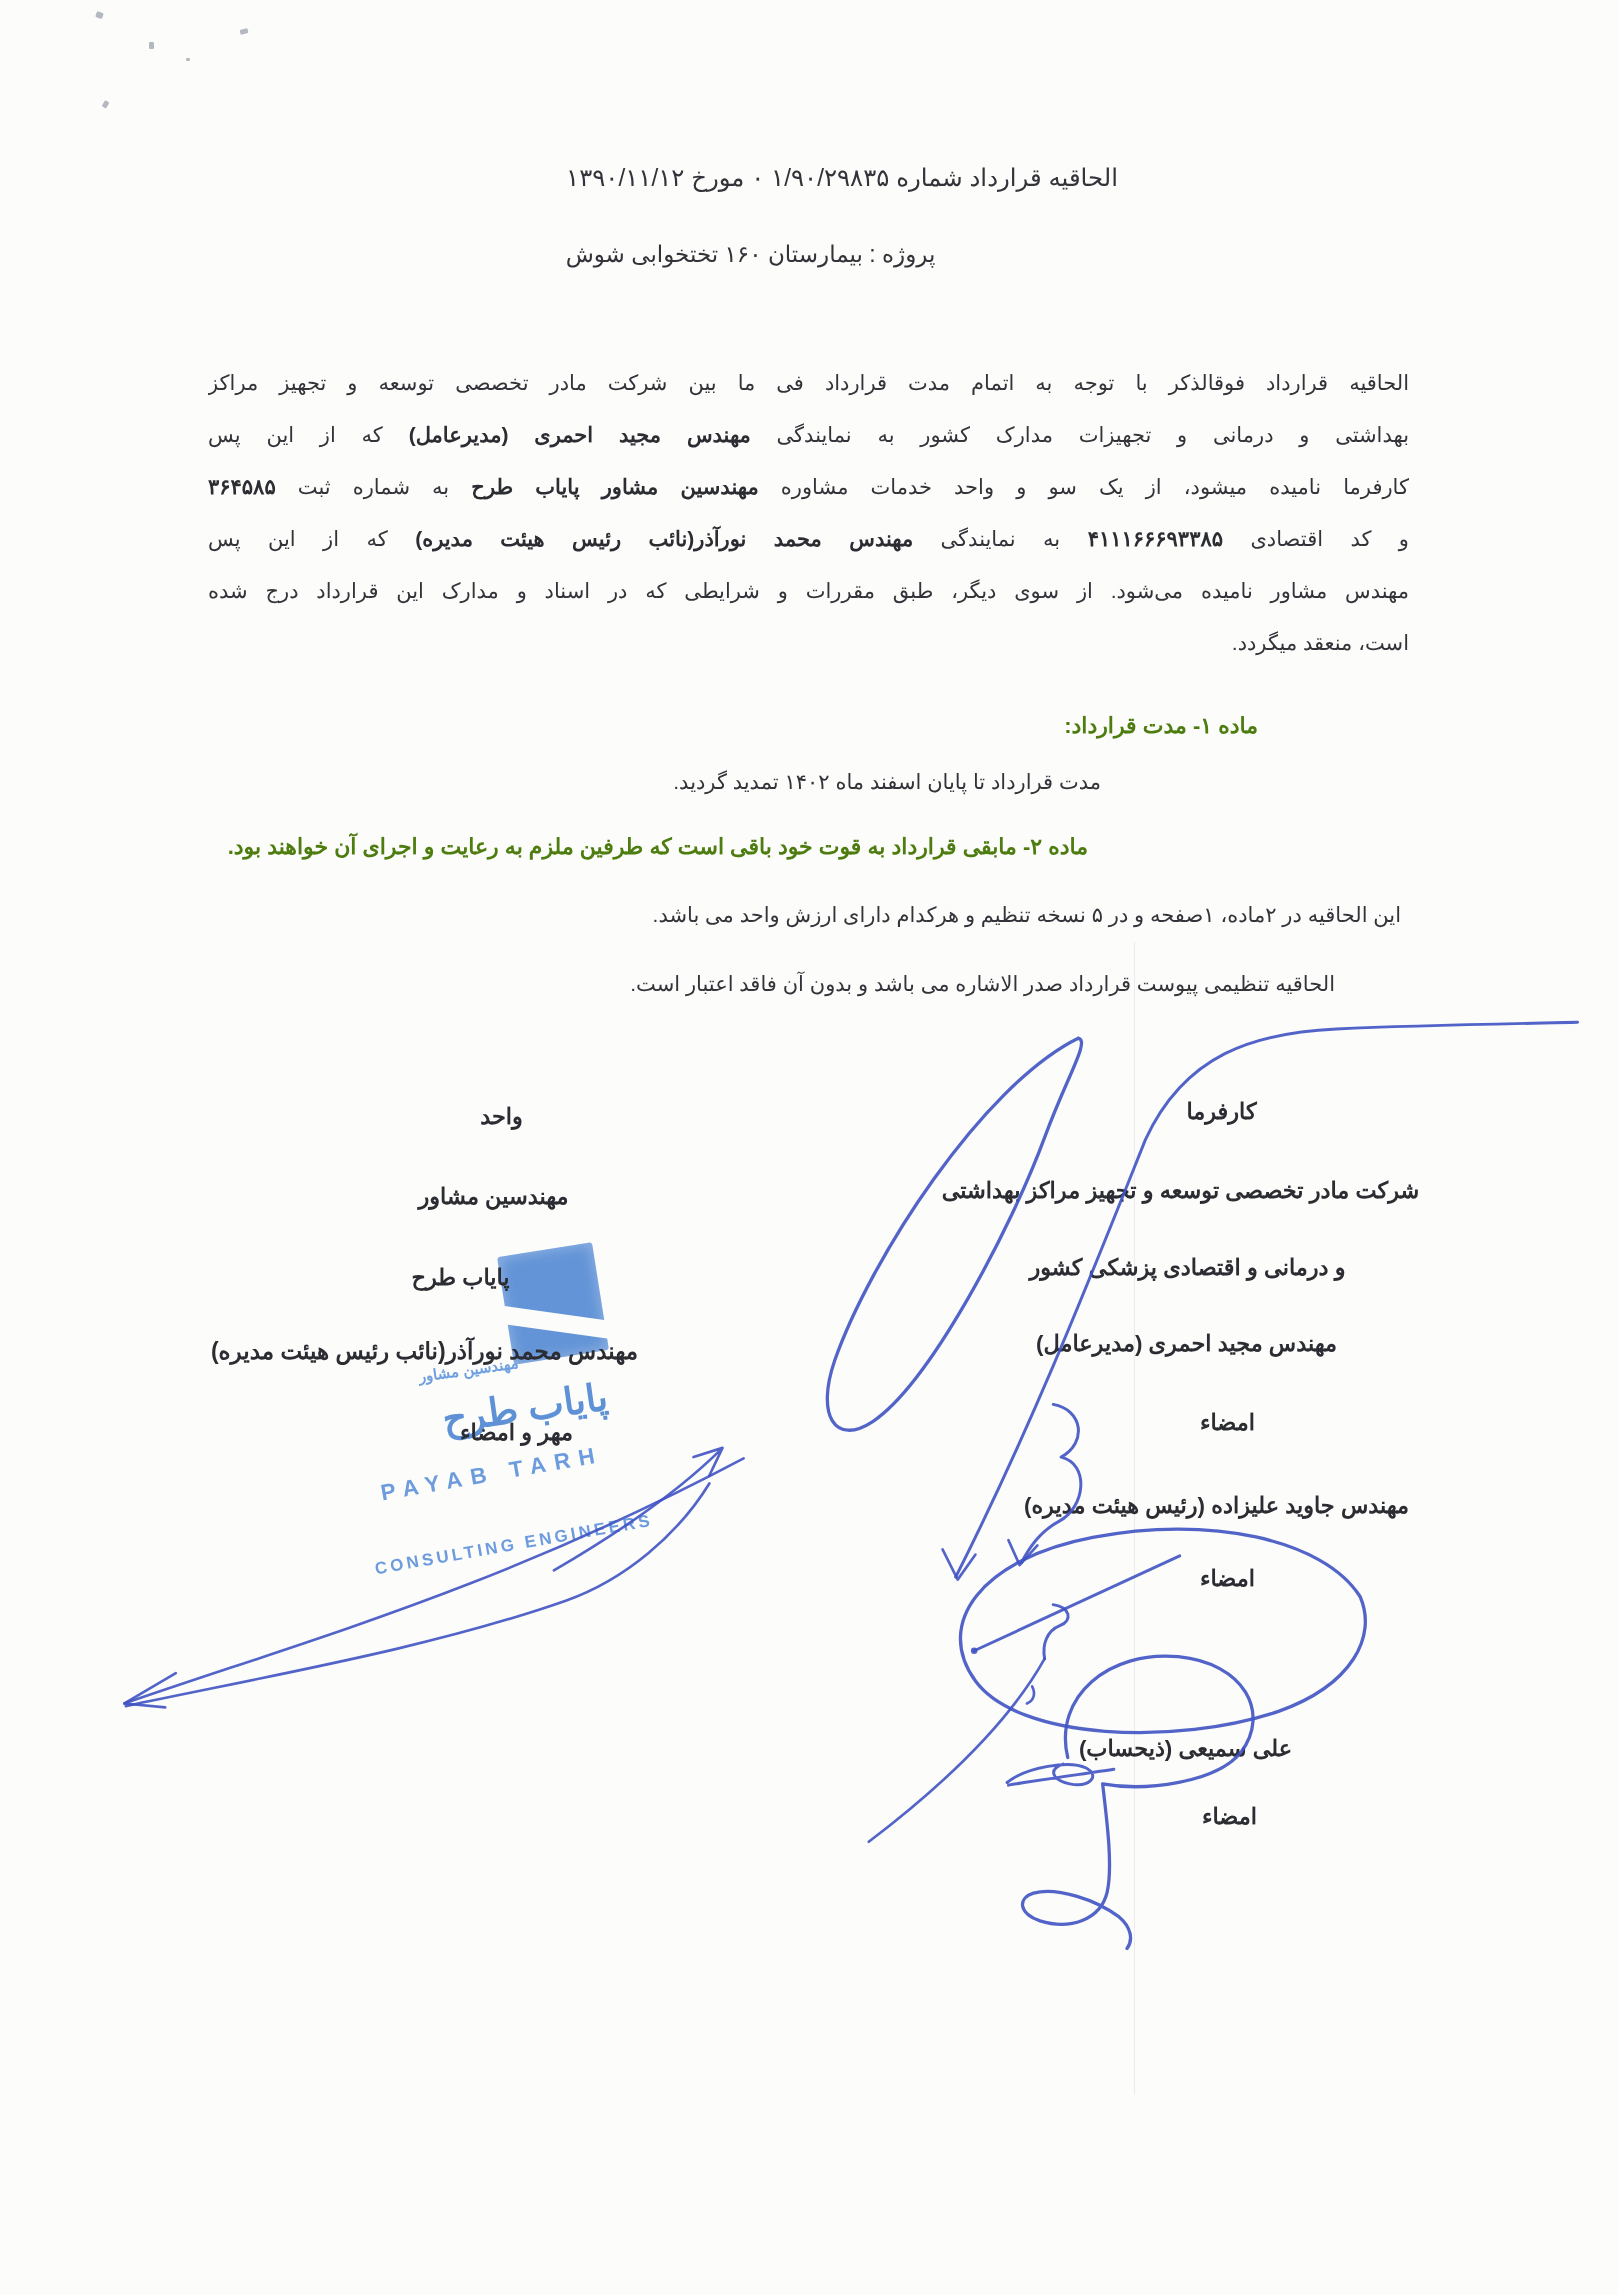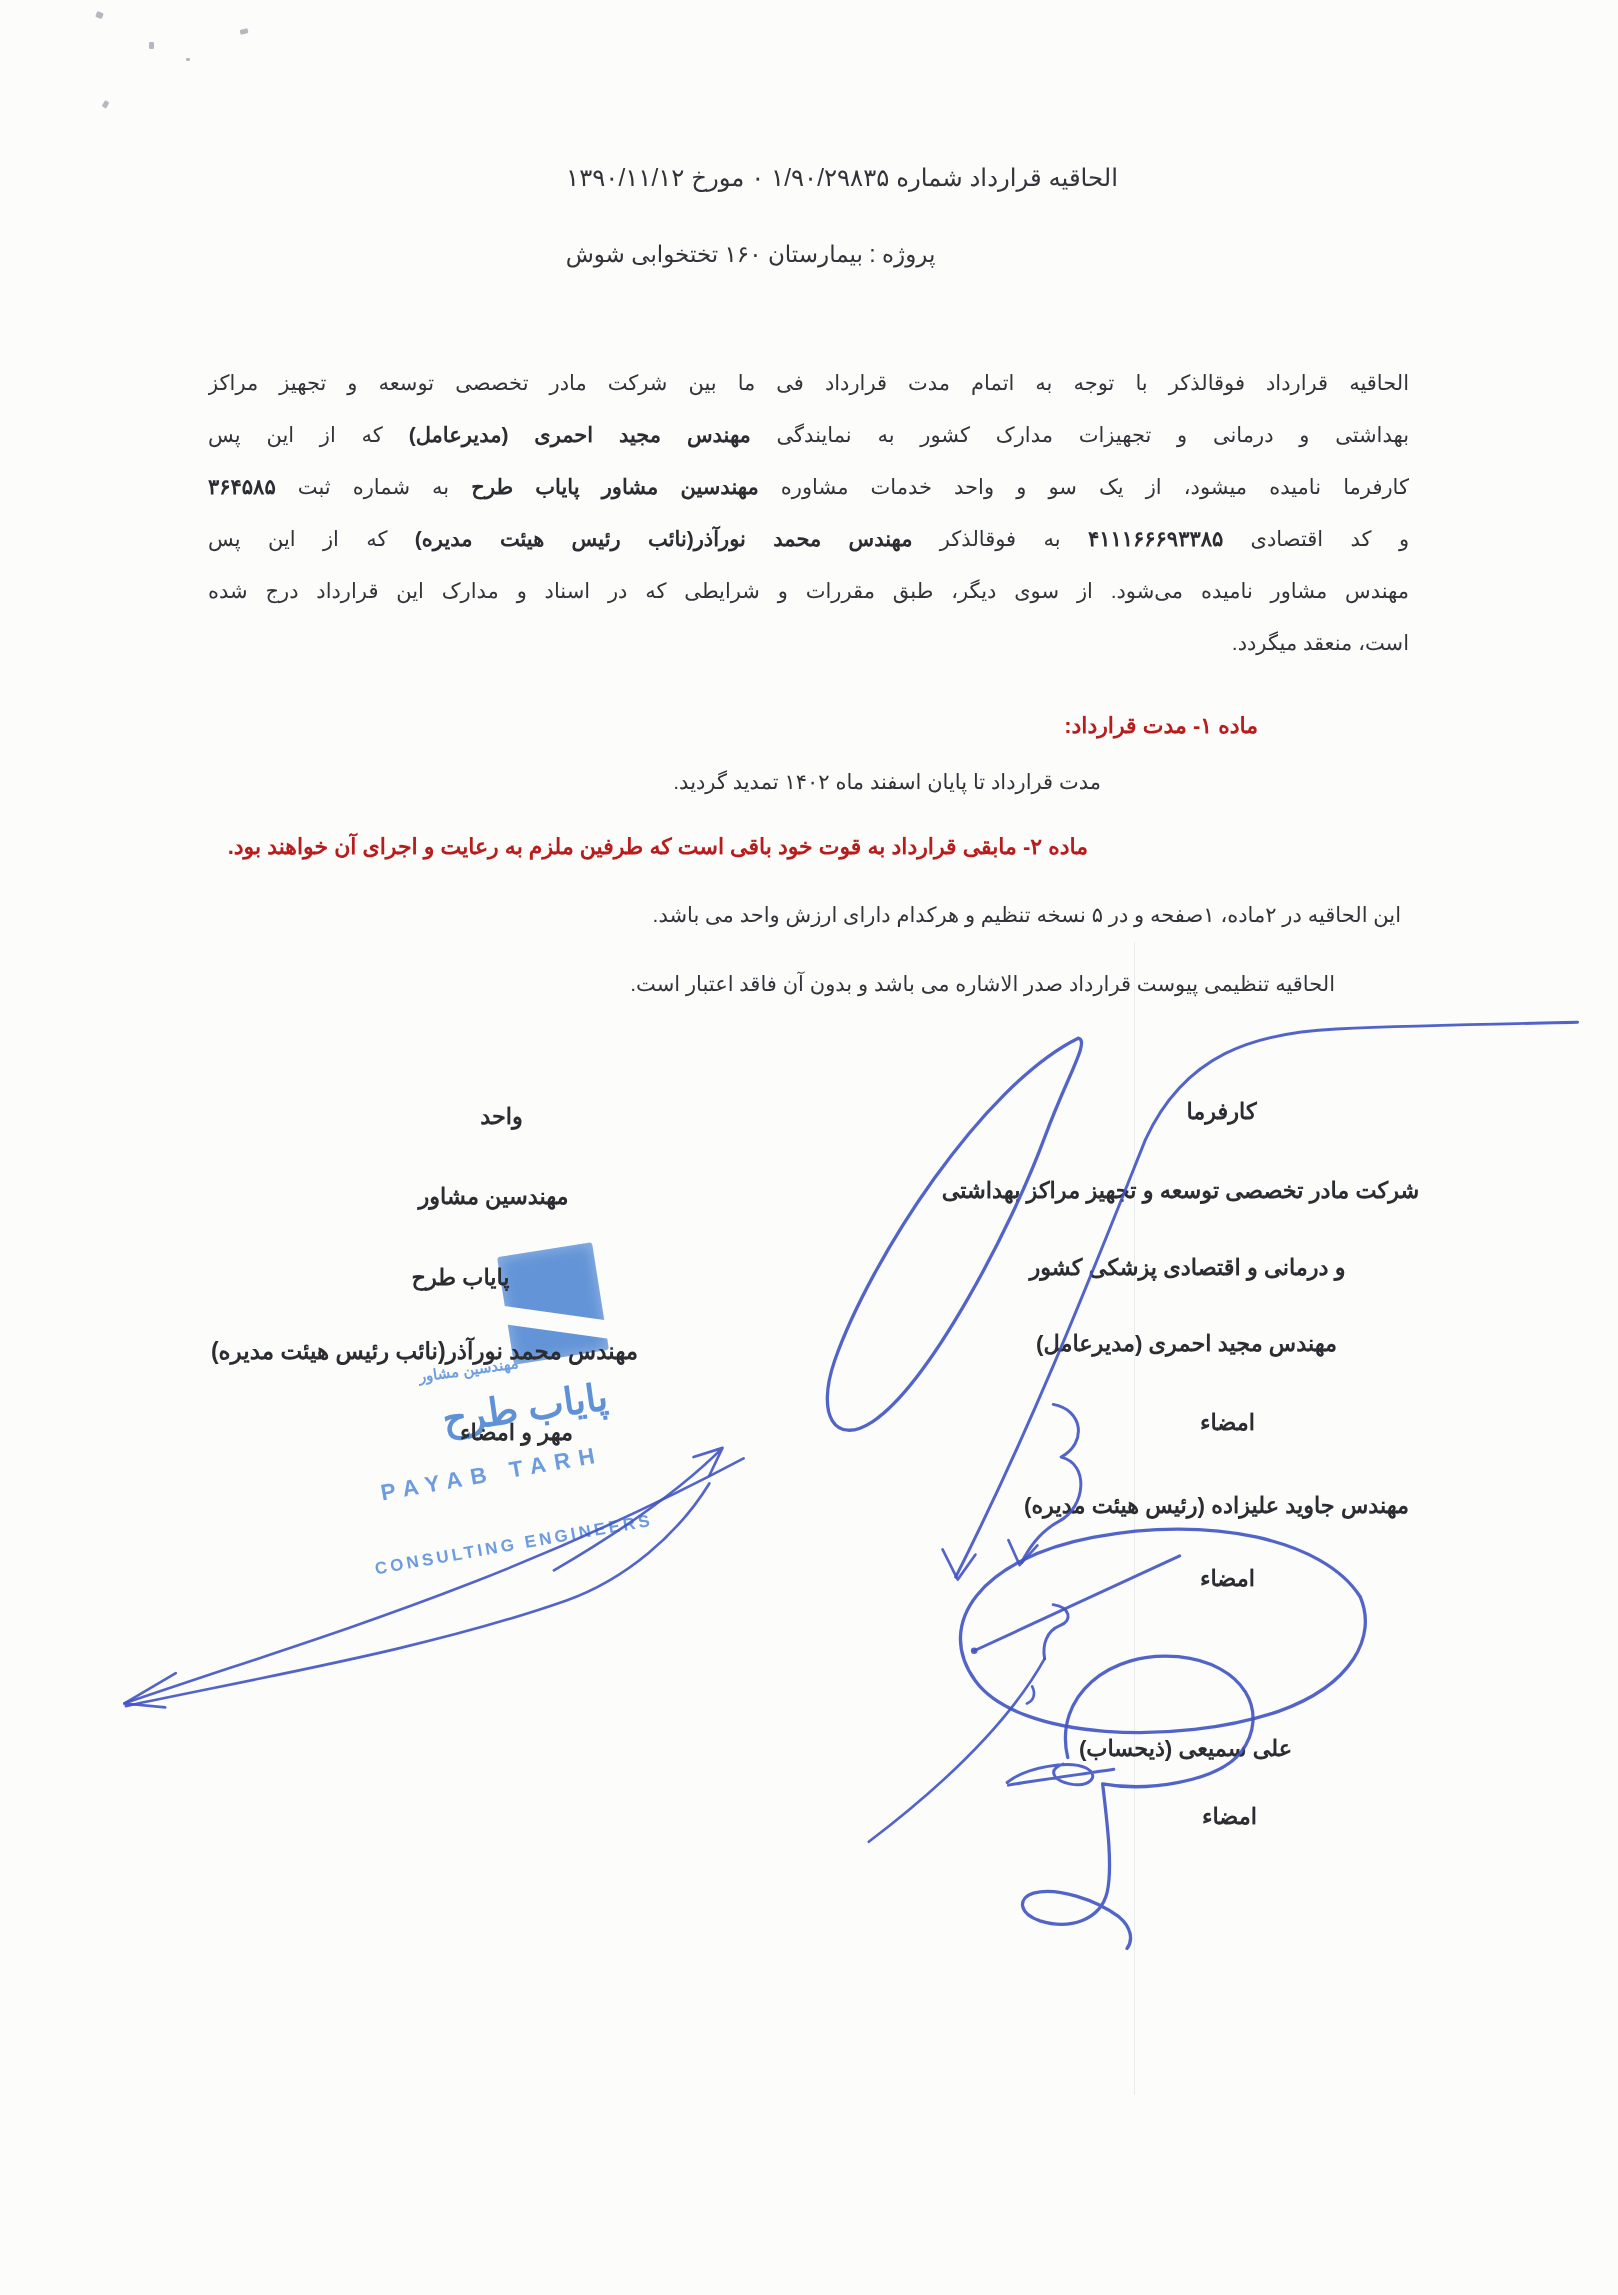--- a/index.html
+++ b/index.html
@@ -27,21 +27,21 @@
     height:52px;
     max-height:52px;
     overflow:hidden;
     text-align:justify;
     text-align-last:justify;
   }
   .pline.lastline{text-align:right;text-align-last:right;}
   .pline b{font-weight:bold;color:#2c2d33;}
 
   .art{font-size:21px;white-space:nowrap;}
-  .art.bold{font-size:22px;font-weight:bold;color:#b91c1c;}
+  .art.bold{font-size:22px;font-weight:bold;color:#4d7c0f;}
 
   .colline{font-size:22.4px;font-weight:bold;color:#2c2d33;text-align:center;white-space:nowrap;z-index:5;}
 
   .stamp-square{
     top:1249px;left:506px;width:96px;height:109px;
     background:#4e86d3;
     border-radius:3.3px;
     transform:rotate(-9deg);
     opacity:.88;
     z-index:1;
@@ -76,21 +76,21 @@
 
   <div class="abs crease"></div>
 
   <div class="abs doc-title">الحاقیه قرارداد شماره ۱/۹۰/۲۹۸۳۵ ۰ مورخ ۱۳۹۰/۱۱/۱۲</div>
   <div class="abs doc-project">پروژه : بیمارستان ۱۶۰ تختخوابی شوش</div>
 
   <div class="abs para">
     <div class="pline"><span>الحاقیه قرارداد فوقالذکر با توجه به اتمام مدت قرارداد فی ما بین شرکت مادر تخصصی توسعه و تجهیز مراکز</span></div>
     <div class="pline"><span>بهداشتی و درمانی و تجهیزات مدارک کشور به نمایندگی </span><b>مهندس مجید احمری (مدیرعامل)</b><span> که از این پس</span></div>
     <div class="pline"><span>کارفرما نامیده میشود، از یک سو و واحد خدمات مشاوره </span><b>مهندسین مشاور پایاب طرح</b><span> به شماره ثبت </span><b>۳۶۴۵۸۵</b></div>
-    <div class="pline"><span>و کد اقتصادی </span><b>۴۱۱۱۶۶۶۹۳۳۸۵</b><span> به فوقالذکر </span><b>مهندس محمد نورآذر(نائب رئیس هیئت مدیره)</b><span> که از این پس</span></div>
+    <div class="pline"><span>و کد اقتصادی </span><b>۴۱۱۱۶۶۶۹۳۳۸۵</b><span> به نمایندگی </span><b>مهندس محمد نورآذر(نائب رئیس هیئت مدیره)</b><span> که از این پس</span></div>
     <div class="pline"><span>مهندس مشاور نامیده می‌شود. از سوی دیگر، طبق مقررات و شرایطی که در اسناد و مدارک این قرارداد درج شده</span></div>
     <div class="pline lastline"><span>است، منعقد میگردد.</span></div>
   </div>
 
   <div class="abs art bold" style="right:360px;top:713px;">ماده ۱- مدت قرارداد:</div>
   <div class="abs art" style="right:517px;top:770px;">مدت قرارداد تا پایان اسفند ماه ۱۴۰۲ تمدید گردید.</div>
   <div class="abs art bold" style="right:530px;top:834px;">ماده ۲- مابقی قرارداد به قوت خود باقی است که طرفین ملزم به رعایت و اجرای آن خواهند بود.</div>
   <div class="abs art" style="right:217px;top:903px;">این الحاقیه در ۲ماده، ۱صفحه و در ۵ نسخه تنظیم و هرکدام دارای ارزش واحد می باشد.</div>
   <div class="abs art" style="right:283px;top:972px;">الحاقیه تنظیمی پیوست قرارداد صدر الاشاره می باشد و بدون آن فاقد اعتبار است.</div>
 

